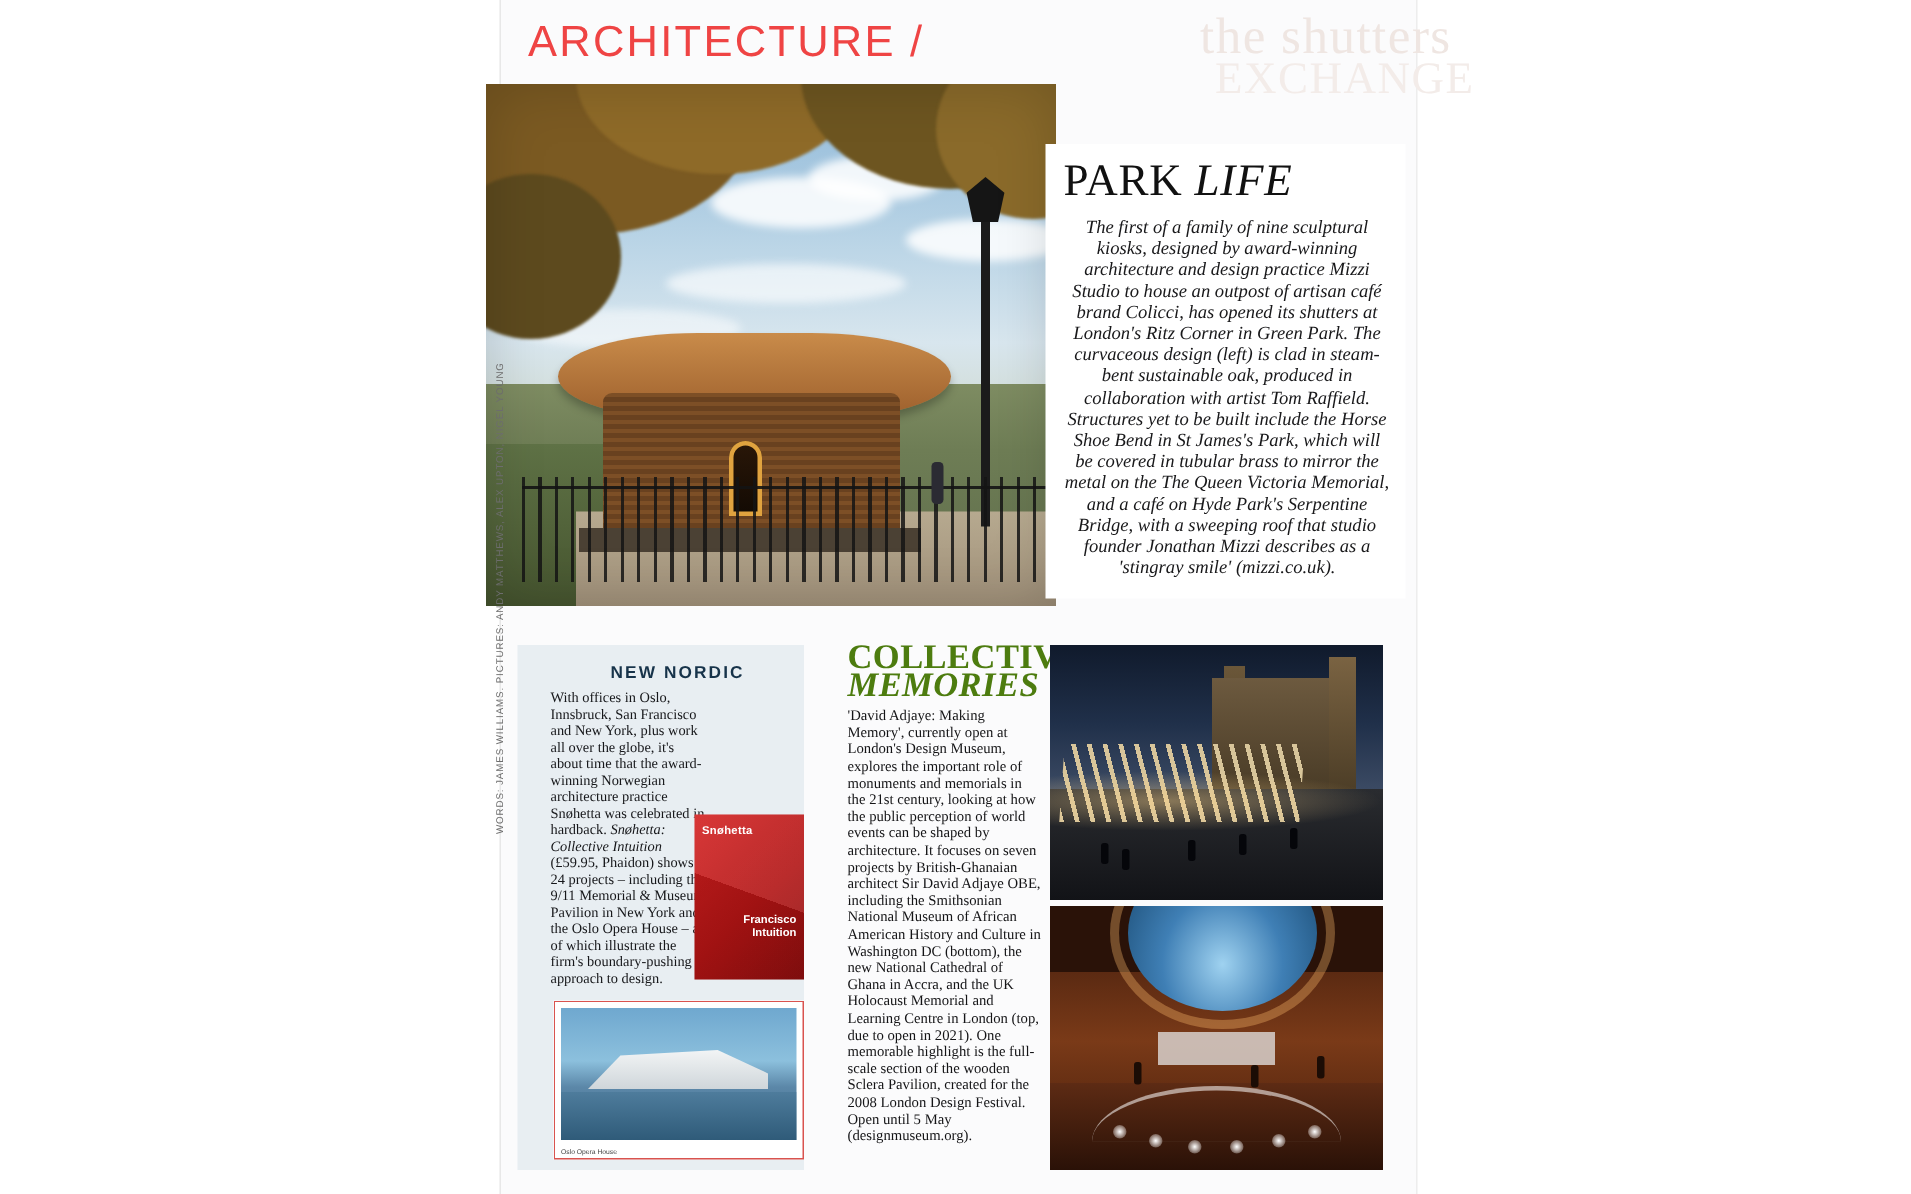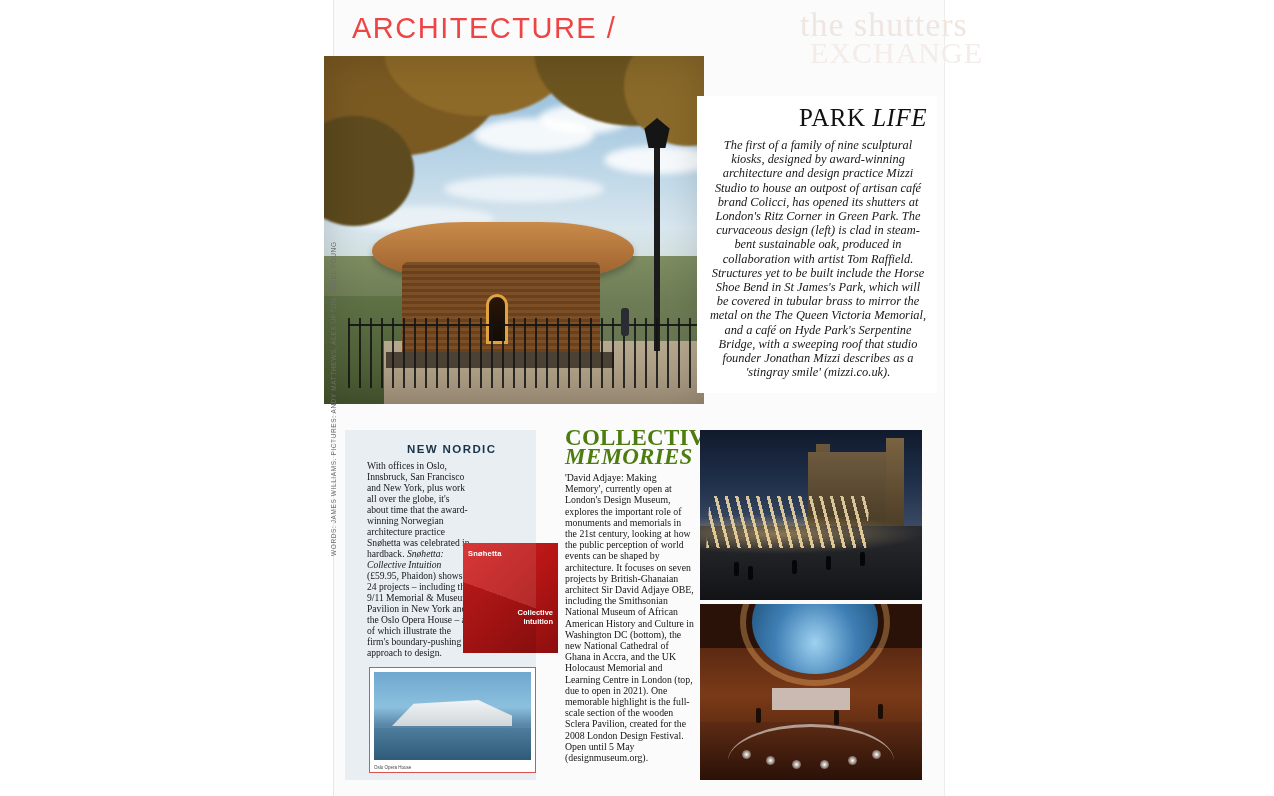--- a/index.html
+++ b/index.html
@@ -163,24 +163,23 @@
     position: absolute;
     left: 697px; top: 96px;
     width: 218px;
     background: #ffffff;
     padding: 8px 10px 14px 12px;
   }
   .parklife h2 {
     margin: 0 0 6px 0;
     font-family: "Liberation Serif", serif;
     font-weight: 400;
-    font-size: 25px;
+    font-size: 30px;
     letter-spacing: .5px;
     color: #111;
-    text-align: right;
   }
   .parklife h2 em { font-style: italic; }
   .parklife p {
     margin: 0;
     font-family: "Liberation Serif", serif;
     font-style: italic;
     font-size: 12.4px;
     line-height: 14.2px;
     color: #18181a;
     text-align: center;
@@ -205,21 +204,21 @@
   .nordic-body {
     position: absolute; left: 22px; top: 30px; width: 105px;
     font-family: "Liberation Serif", serif;
     font-size: 9.6px;
     line-height: 11px;
     color: #16171a;
   }
   .nordic-body i { font-style: italic; }
   .book {
     position: absolute; left: 118px; top: 113px;
-    width: 95px; height: 110px;
+    width: 73px; height: 110px;
     background: linear-gradient(135deg, #d42020 0%, #b21414 55%, #8c0f0f 100%);
   }
   .book-title {
     position: absolute; left: 5px; top: 6px;
     font-family: "Liberation Sans", sans-serif;
     font-size: 7.5px;
     font-weight: 700;
     color: #ffffff;
     letter-spacing: .2px;
   }
@@ -433,21 +432,21 @@
     <p>The first of a family of nine sculptural kiosks, designed by award-winning architecture and design practice Mizzi Studio to house an outpost of artisan café brand Colicci, has opened its shutters at London's Ritz Corner in Green Park. The curvaceous design (left) is clad in steam-bent sustainable oak, produced in collaboration with artist Tom Raffield. Structures yet to be built include the Horse Shoe Bend in St James's Park, which will be covered in tubular brass to mirror the metal on the The Queen Victoria Memorial, and a café on Hyde Park's Serpentine Bridge, with a sweeping roof that studio founder Jonathan Mizzi describes as a 'stingray smile' (mizzi.co.uk).</p>
   </div>
 
   <div class="nordic">
     <div class="nordic-head">NEW NORDIC</div>
     <div class="nordic-body"><span>With offices in Oslo, Innsbruck, San Francisco and New York, plus work all over the globe, it's about time that the award-winning Norwegian architecture practice Snøhetta was celebrated in hardback. </span><i>Snøhetta: Collective Intuition</i><span> (£59.95, Phaidon) shows 24 projects – including the 9/11 Memorial &amp; Museum Pavilion in New York and the Oslo Opera House – all of which illustrate the firm's boundary-pushing approach to design.</span></div>
 
     <div class="book">
       <div class="book-diag"></div>
       <div class="book-title">Snøhetta</div>
-      <div class="book-sub">Collective Intuition</div>
+      <div class="book-sub">Francisco Intuition</div>
     </div>
 
     <div class="opera">
       <div class="opera-img">
         <div class="opera-roof"></div>
         <div class="opera-water"></div>
       </div>
       <div class="opera-caption">Oslo Opera House</div>
     </div>
   </div>

